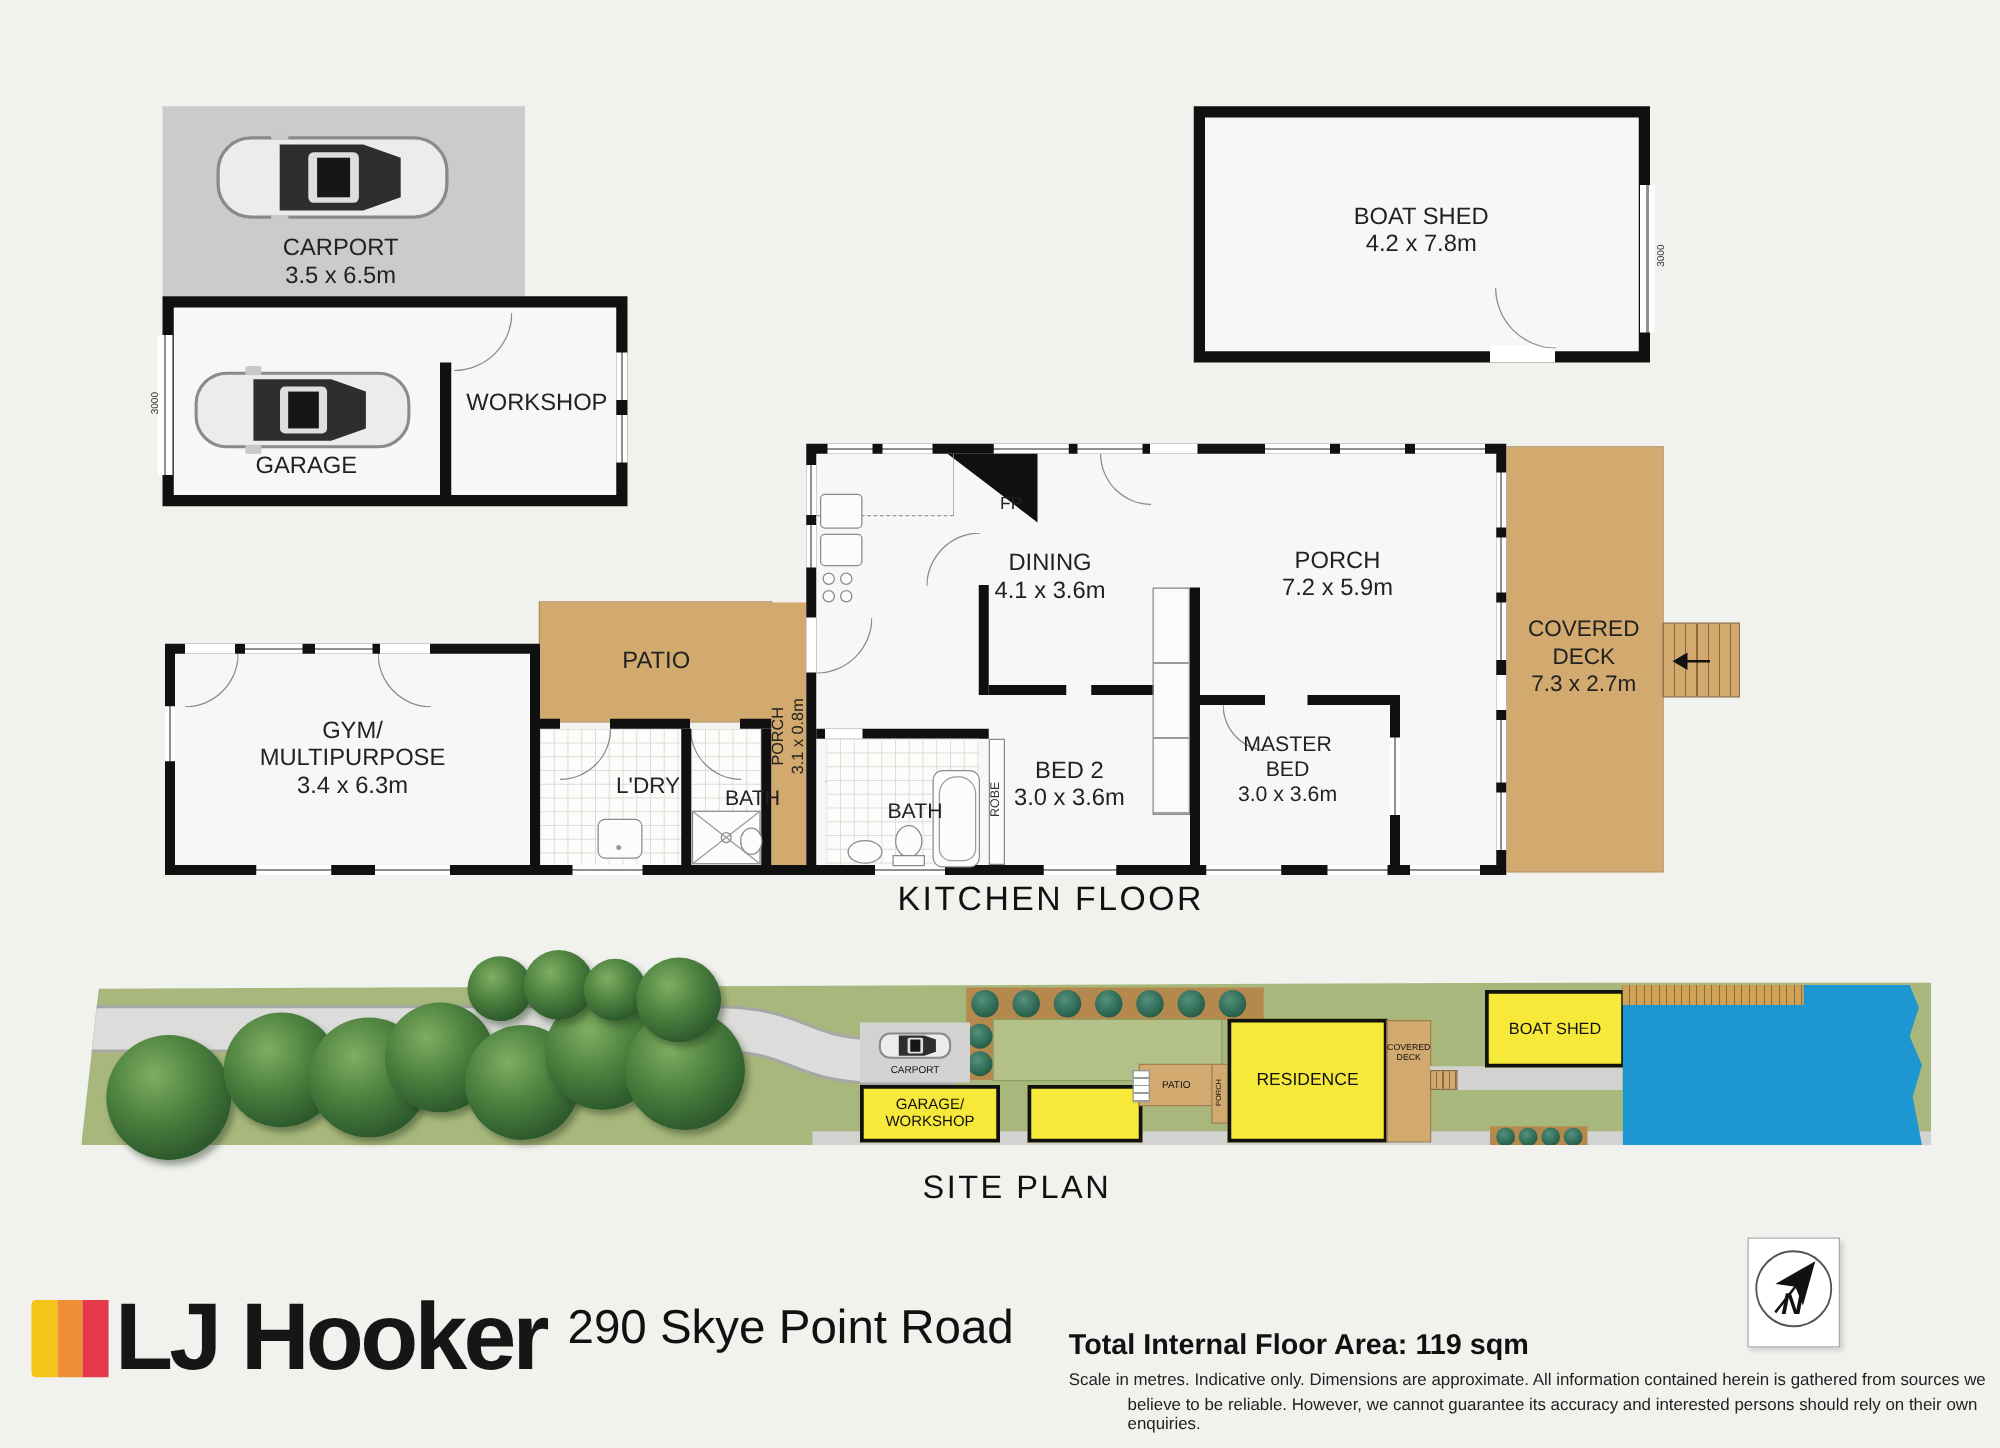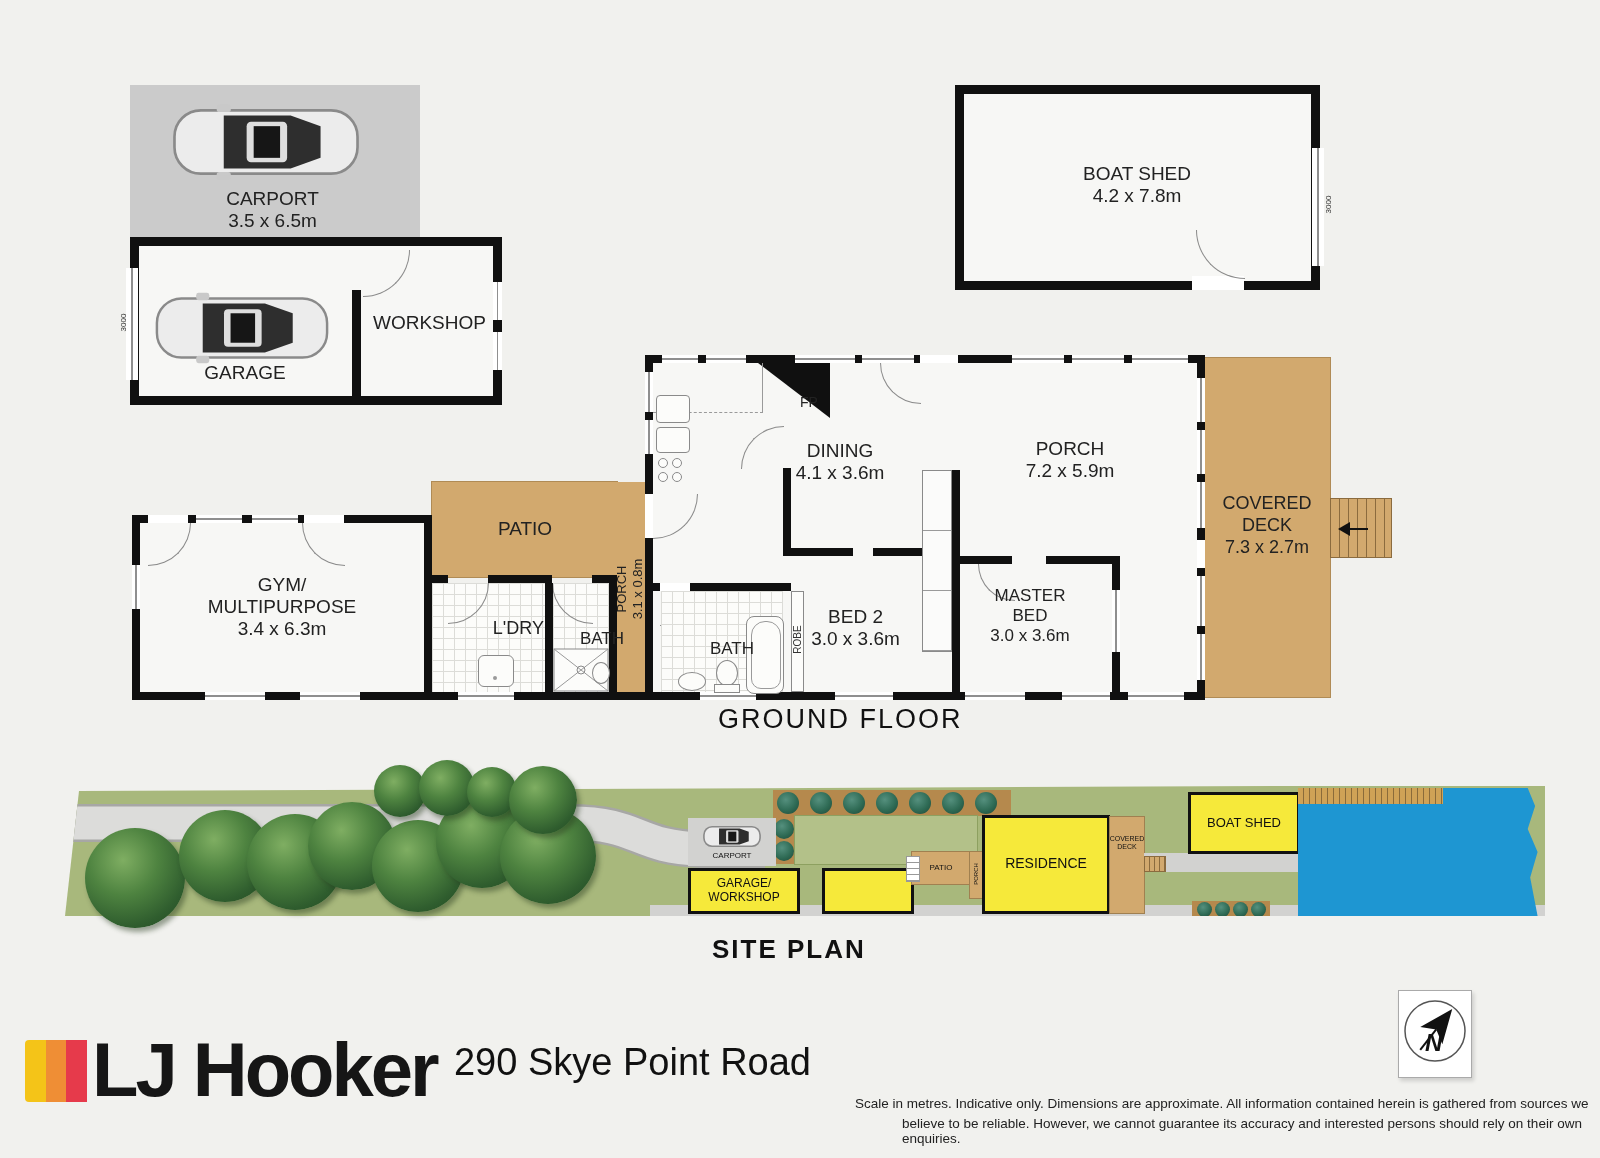--- a/index.html
+++ b/index.html
@@ -226,21 +226,21 @@
         <rect x="1" y="1" width="54" height="42" fill="#fcfcfa" stroke="#8a8a8a"></rect>
       <line x1="1" y1="1" x2="55" y2="43" stroke="#9a9a9a"></line>
         <line x1="55" y1="1" x2="1" y2="43" stroke="#9a9a9a"></line>
       <circle cx="28" cy="22" r="4" fill="none" stroke="#8a8a8a"></circle>
       </svg>
   </div>
   <div class="fix" style="left:592px;top:662px;width:18px;height:22px;border-radius:50%;"></div>
   <div class="lbl2" style="left:434px;top:618px;width:110px;">L'DRY</div>
   <div class="lbl2" style="left:538px;top:628px;width:86px;font-size:17px;">BATH</div>
 
-  <div class="title" style="left:718px;top:704px;">GROUND FLOOR</div>
+  <div class="title" style="left:718px;top:704px;">KITCHEN FLOOR</div>
 
   <div class="abs" style="left:65px;top:783px;width:1480px;height:133px;clip-path:polygon(14px 8px,1210px 3px,1480px 3px,1480px 133px,0 133px);background:#a8b87c;">
     <svg style="position:absolute;left:0;top:0;" width="1480" height="133" viewBox="0 0 1480 133">
       <path d="M4 40 H505 C575 40 570 64 635 66 H700" fill="none" stroke="#a7a7a5" stroke-width="38"></path>
       <path d="M4 40 H505 C575 40 570 64 635 66 H700" fill="none" stroke="#dcdcda" stroke-width="33"></path>
     </svg>
     <div class="abs" style="left:585px;top:122px;width:895px;height:11px;background:#d2d2d0;"></div>
     <div class="abs" style="left:708px;top:7px;width:238px;height:26px;background:#b5894d;"></div>
     <div class="abs" style="left:708px;top:33px;width:22px;height:48px;background:#b5894d;"></div>
     <div class="abs" style="left:730px;top:33px;width:182px;height:48px;background:#b3c189;outline:1px solid #8da060;"></div>
@@ -303,33 +303,34 @@
   <div class="tree" style="left:247px;top:814px;width:96px;height:96px;"></div>
   <div class="tree" style="left:308px;top:802px;width:88px;height:88px;"></div>
   <div class="tree" style="left:372px;top:820px;width:92px;height:92px;"></div>
   <div class="tree" style="left:436px;top:796px;width:92px;height:92px;"></div>
   <div class="tree" style="left:500px;top:808px;width:96px;height:96px;"></div>
   <div class="tree" style="left:374px;top:765px;width:52px;height:52px;"></div>
   <div class="tree" style="left:419px;top:760px;width:56px;height:56px;"></div>
   <div class="tree" style="left:467px;top:767px;width:50px;height:50px;"></div>
   <div class="tree" style="left:509px;top:766px;width:68px;height:68px;"></div>
 
-  <div class="title" style="left:712px;top:934px;font-size:26px;font-weight:bold;">SITE PLAN</div>
+  <div class="title" style="left:738px;top:934px;font-size:26px;">SITE PLAN</div>
 
   <div class="abs" style="left:25px;top:1040px;width:62px;height:62px;border-radius:4px 0 0 4px;overflow:hidden;display:flex;">
     <div style="flex:1;background:#f4c418;"></div>
     <div style="flex:1;background:#ef8e35;"></div>
     <div style="flex:1;background:#e63a4b;"></div>
   </div>
   <div class="abs" style="left:92px;top:1026px;font-size:76px;font-weight:bold;letter-spacing:-3px;color:#161616;">LJ Hooker</div>
 
   <div class="abs" style="left:400px;top:1040px;width:465px;text-align:center;font-size:38px;line-height:44px;color:#111;">
     <div>290 Skye Point Road</div>
   </div>
 
+  <div class="abs" style="left:855px;top:1062px;font-size:23px;font-weight:bold;color:#111;">Total Internal Floor Area: 119 sqm</div>
   <div class="abs" style="left:855px;top:1096px;font-size:13.5px;color:#222;">Scale in metres. Indicative only. Dimensions are approximate. All information contained herein is gathered from sources we</div>
   <div class="abs" style="left:855px;top:1116px;font-size:13.5px;color:#222;padding-left:47px;">believe to be reliable. However, we cannot guarantee its accuracy and interested persons should rely on their own enquiries.</div>
 
   <div class="abs" style="left:1398px;top:990px;width:72px;height:86px;background:#fff;border:1px solid #aaa;box-shadow:2px 3px 4px rgba(0,0,0,.15);">
     <svg width="72" height="86" viewBox="0 0 72 86">
       <circle cx="36" cy="40" r="30" fill="none" stroke="#555" stroke-width="1.5"></circle>
       <g transform="rotate(38 36 40)">
         <path d="M36 12 L50 46 L36 38 L22 46 Z" fill="#111"></path>
         <line x1="36" y1="38" x2="36" y2="64" stroke="#111" stroke-width="2"></line>
       </g>

